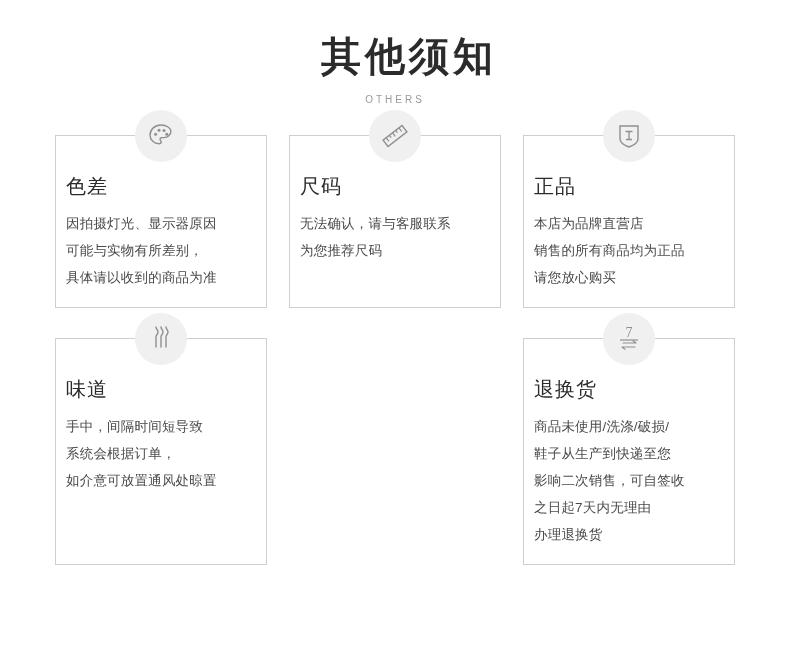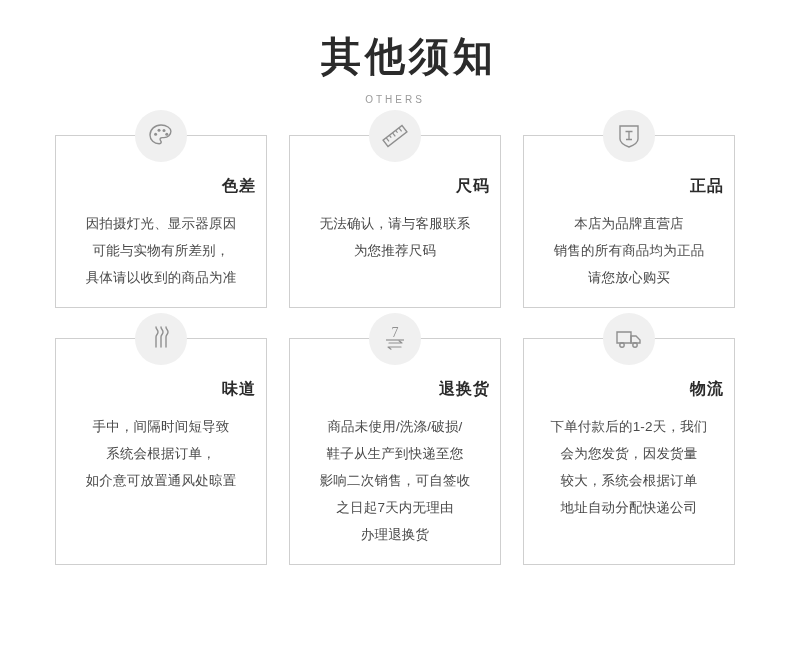--- a/index.html
+++ b/index.html
@@ -69,30 +69,29 @@
     height: 52px;
     border-radius: 50%;
     background: #f0f0f0;
     display: flex;
     align-items: center;
     justify-content: center;
   }
   .badge svg { display: block; }
   .card h3 {
     margin: 0 0 12px 0;
-    text-align: right;
-    font-size: 16px;
-    font-weight: bold;
+    text-align: left;
+    font-size: 20px;
+    font-weight: normal;
     color: #2b2b2b;
     letter-spacing: 1px;
     line-height: 24px;
   }
   .card p {
     margin: 0;
-    text-align: center;
     font-size: 13.5px;
     line-height: 27px;
     color: #4a4a4a;
     letter-spacing: 0.2px;
   }
 </style>
 </head>
 <body>
 
 <div class="page">
@@ -184,32 +183,15 @@
         </span>
       </div>
       <h3>退换货</h3>
       <p>商品未使用/洗涤/破损/</p>
       <p>鞋子从生产到快递至您</p>
       <p>影响二次销售，可自签收</p>
       <p>之日起7天内无理由</p>
       <p>办理退换货</p>
     </div>
 
-    <div class="card tall">
-      <div class="badge">
-        <span>
-          <svg width="30" height="24" viewBox="0 0 30 24">
-            <path d="M3 5h14v11H3z" fill="none" stroke="#8f8f8f" stroke-width="1.4"></path>
-            <path d="M17 9h5l4 4v3h-9z" fill="none" stroke="#8f8f8f" stroke-width="1.4"></path>
-            <circle cx="8" cy="18" r="2.2" fill="none" stroke="#8f8f8f" stroke-width="1.4"></circle>
-            <circle cx="21" cy="18" r="2.2" fill="none" stroke="#8f8f8f" stroke-width="1.4"></circle>
-          </svg>
-        </span>
-      </div>
-      <h3>物流</h3>
-      <p>下单付款后的1-2天，我们</p>
-      <p>会为您发货，因发货量</p>
-      <p>较大，系统会根据订单</p>
-      <p>地址自动分配快递公司</p>
-    </div>
 
   </div>
 </div>
 
 </body></html>

